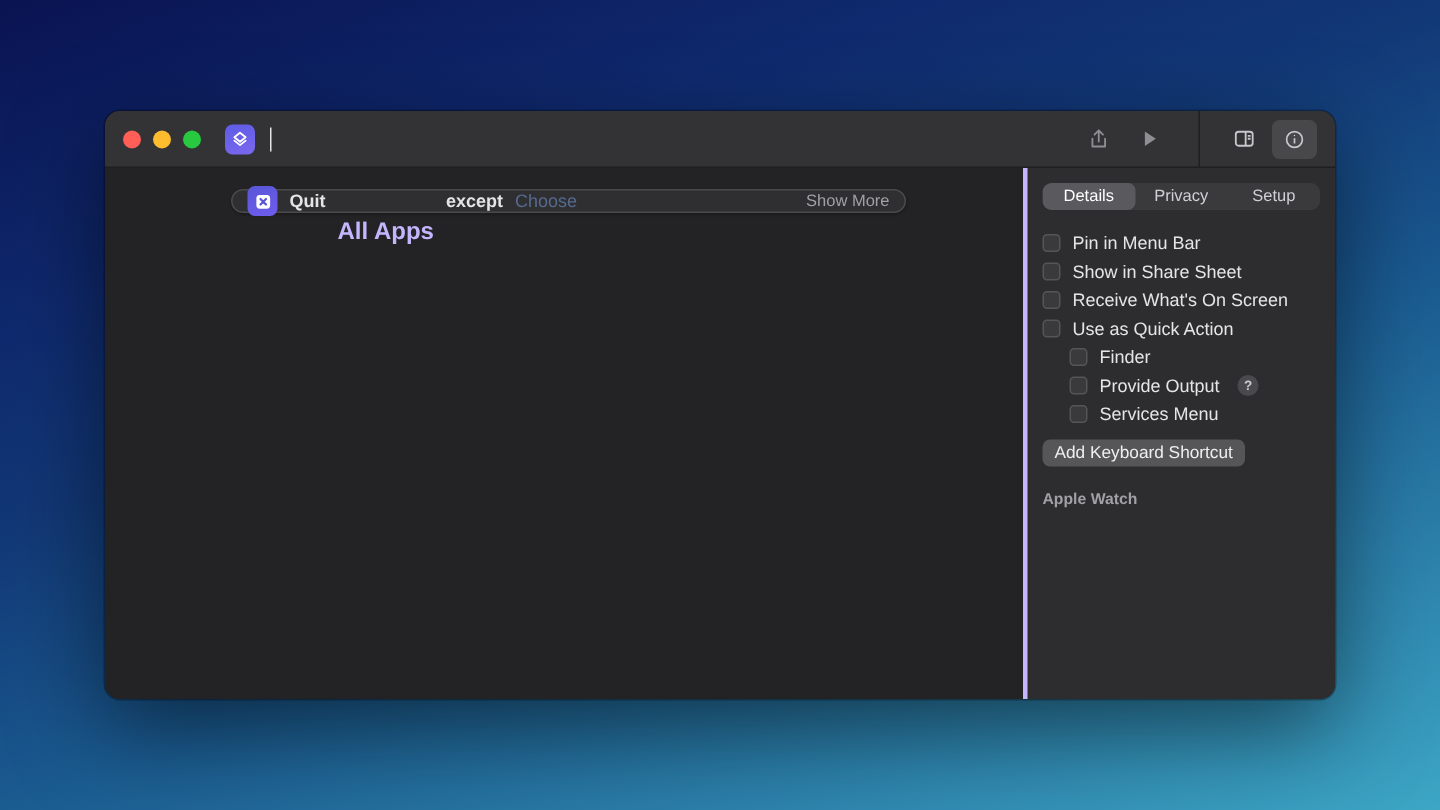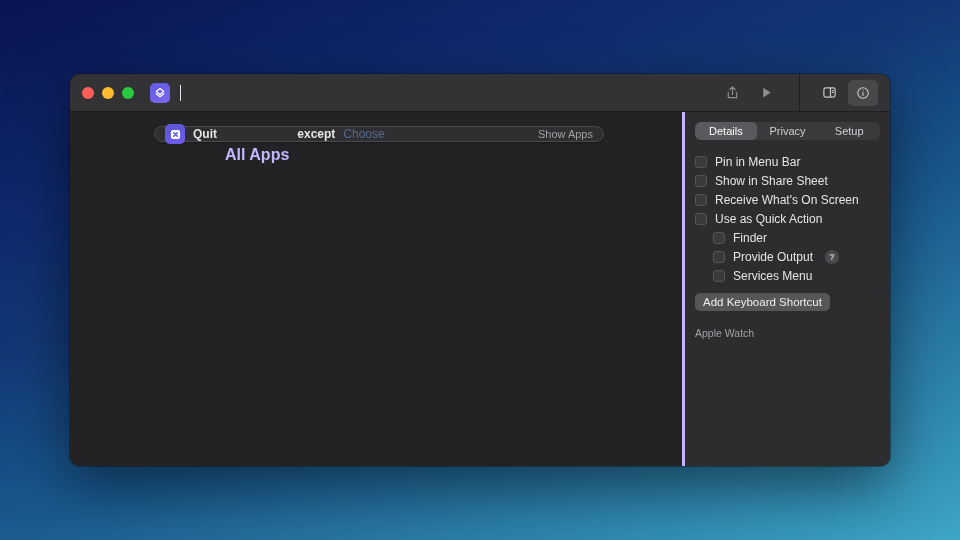--- a/index.html
+++ b/index.html
@@ -144,21 +144,21 @@
   .kb-btn {
     margin-top: 8px;
     align-self: flex-start;
     background: #565659;
     border-radius: 5px;
     padding: 3px 8px;
     font-size: 11.5px;
     color: #efefef;
   }
   .section-label {
-    font-size: 10.5px; font-weight: 400; color: #a0a0a5;
+    font-size: 10.5px; font-weight: 700; color: #a0a0a5;
     margin-top: 16px; margin-bottom: 12px;
   }
   svg { display: block; }
 </style>
 </head>
 <body>
 
 <div class="window">
 
   <div class="titlebar">
@@ -212,21 +212,21 @@
           <svg viewBox="0 0 12 12" fill="#fff">
               <rect x="1" y="1" width="10" height="10" rx="2.5"></rect>
               <path d="M4 4l4 4M8 4l-4 4" stroke="#5856d6" stroke-width="1.6" stroke-linecap="round"></path>
             </svg>
         </div>
         <span class="act-text">Quit</span>
         <span class="act-link">All Apps</span>
         <span class="act-text">except</span>
         <span class="act-choose">Choose</span>
         <div class="act-spacer"></div>
-        <span class="show-more">Show Apps</span>
+        <span class="show-more">Show More</span>
       </div>
     </div>
 
     <div class="sidebar">
       <div class="seg">
         <div class="active">Details</div>
         <div>Privacy</div>
         <div>Setup</div>
       </div>
 

